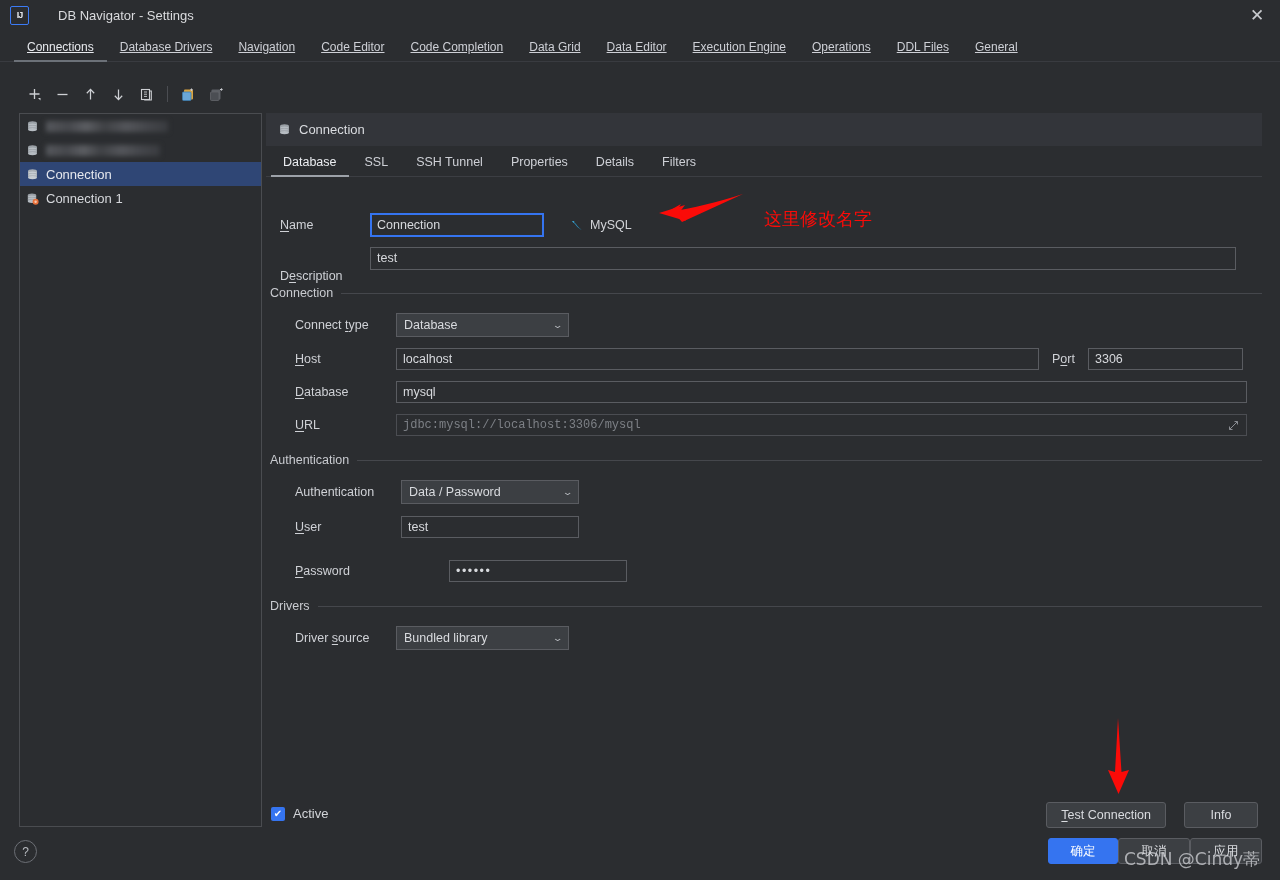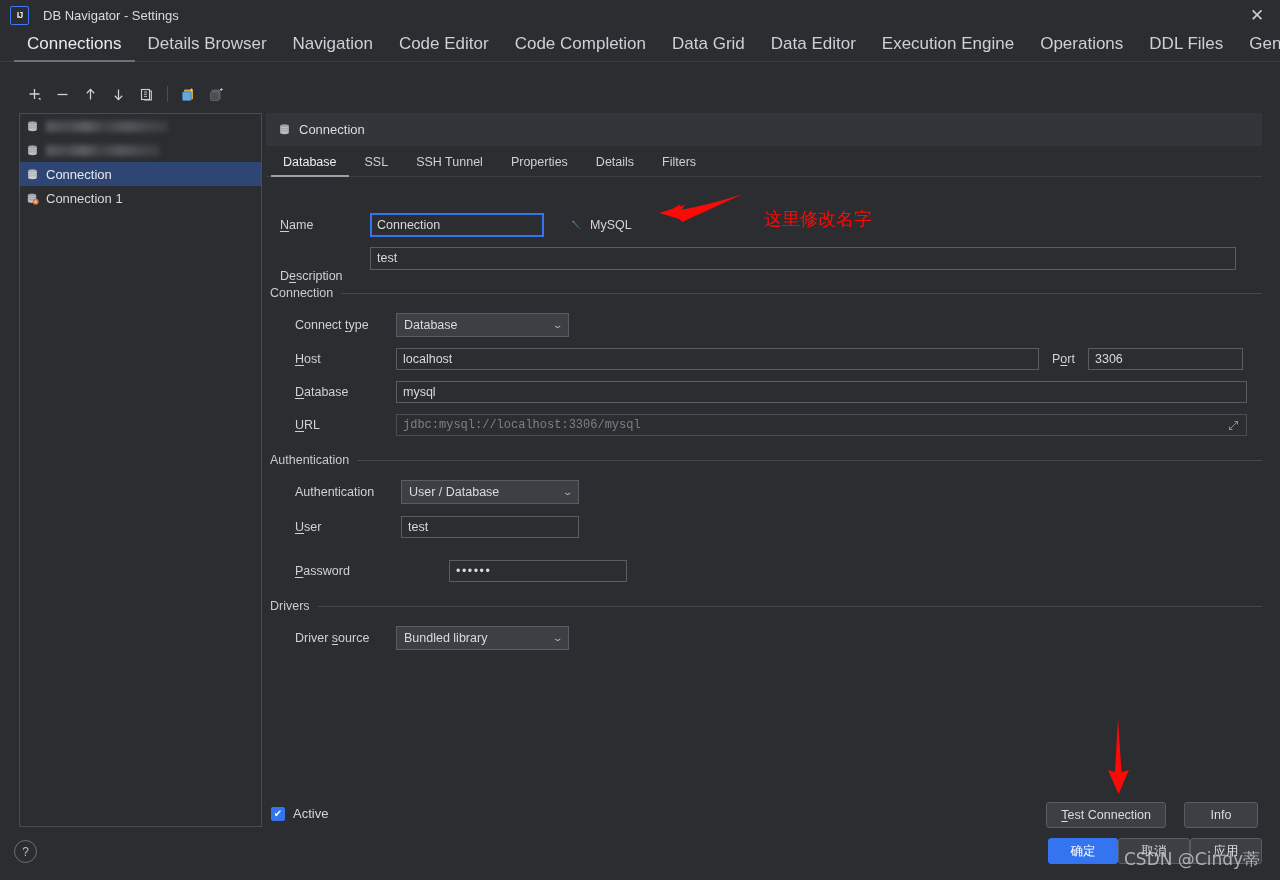--- a/index.html
+++ b/index.html
@@ -31,21 +31,21 @@
     width: 17px; height: 17px;
     border: 1.6px solid #3c7bf5;
     border-radius: 2px;
     display: flex; align-items: center; justify-content: center;
     font-size: 9px; font-weight: bold; color: #e6e8ec;
     font-family: "Liberation Sans", sans-serif;
     letter-spacing: -1px;
     background: #2b2d30;
   }
   .title-text {
-    margin-left: 14px;
+    margin-left: 29px;
     font-size: 13px;
     color: #dadbde;
   }
   .win-close {
     position: absolute;
     right: 0; top: 0;
     width: 46px; height: 30px;
     display: flex; align-items: center; justify-content: center;
     color: #c8cace;
     font-size: 17px;
@@ -56,25 +56,26 @@
   .toptabs {
     height: 31px;
     display: flex;
     align-items: flex-end;
     padding: 0 14px;
     border-bottom: 1px solid #393b40;
     background: #2b2d30;
   }
   .toptab {
     padding: 0 13px 7px 13px;
-    font-size: 17px;
+    font-size: 12px;
     color: #ced0d6;
     position: relative;
     cursor: default;
     white-space: nowrap;
+    text-decoration: underline;
   }
   .toptab.active { color: #e8eaee; }
   .toptab.active::after {
     content: "";
     position: absolute;
     left: 0; right: 0; bottom: -1px;
     height: 2px;
     background: #6c7178;
   }
 
@@ -308,21 +309,21 @@
 <body>
 
 <div class="titlebar">
   <div class="ij-logo">IJ</div>
   <div class="title-text">DB Navigator - Settings</div>
   <div class="win-close">✕</div>
 </div>
 
 <div class="toptabs">
   <div class="toptab active">Connections</div>
-  <div class="toptab">Details Browser</div>
+  <div class="toptab">Database Drivers</div>
   <div class="toptab">Navigation</div>
   <div class="toptab">Code Editor</div>
   <div class="toptab">Code Completion</div>
   <div class="toptab">Data Grid</div>
   <div class="toptab">Data Editor</div>
   <div class="toptab">Execution Engine</div>
   <div class="toptab">Operations</div>
   <div class="toptab">DDL Files</div>
   <div class="toptab">General</div>
 </div>
@@ -510,21 +511,21 @@
     </div>
 
     <div class="group-title">
       <span>Authentication</span>
       <div class="group-line"></div>
     </div>
 
     <div class="row" style="height:26px;">
       <div class="lbl" style="width:135px; padding-left:29px; box-sizing:border-box;">Authentication</div>
       <div class="combo" style="width:178px;">
-        <span>User / Database</span>
+        <span>Data / Password</span>
         <span class="chev">⌄</span>
       </div>
     </div>
 
     <div class="row" style="height:24px; margin-top:10px;">
       <div class="lbl" style="width:135px; padding-left:29px; box-sizing:border-box;"><span class="u">U</span>ser</div>
       <div class="field" style="width:178px;">test</div>
     </div>
 
     <div class="row" style="height:24px; margin-top:20px;gap:48px;">

